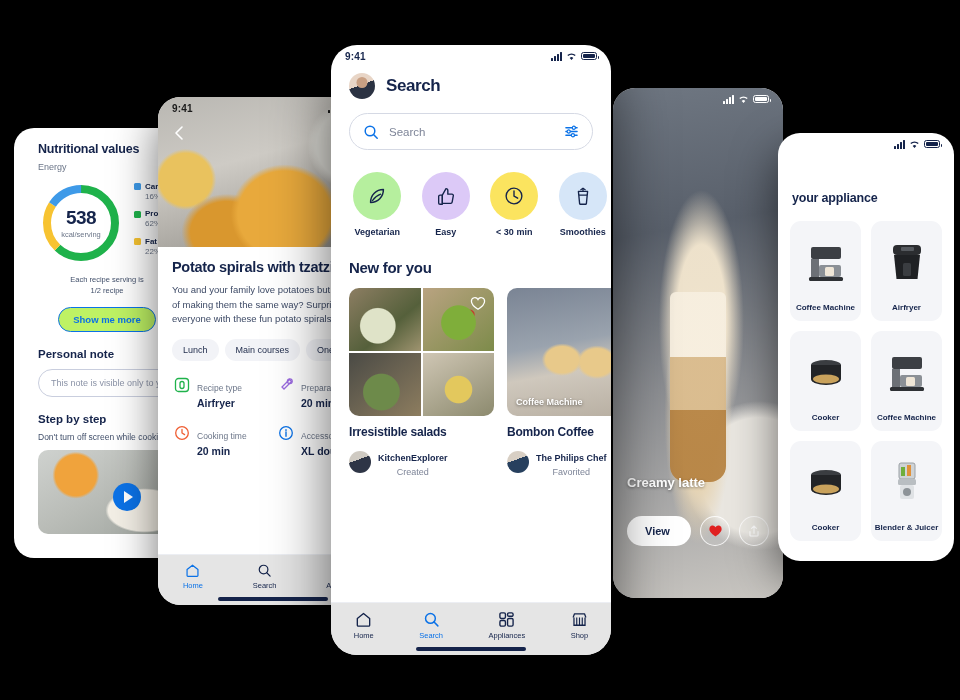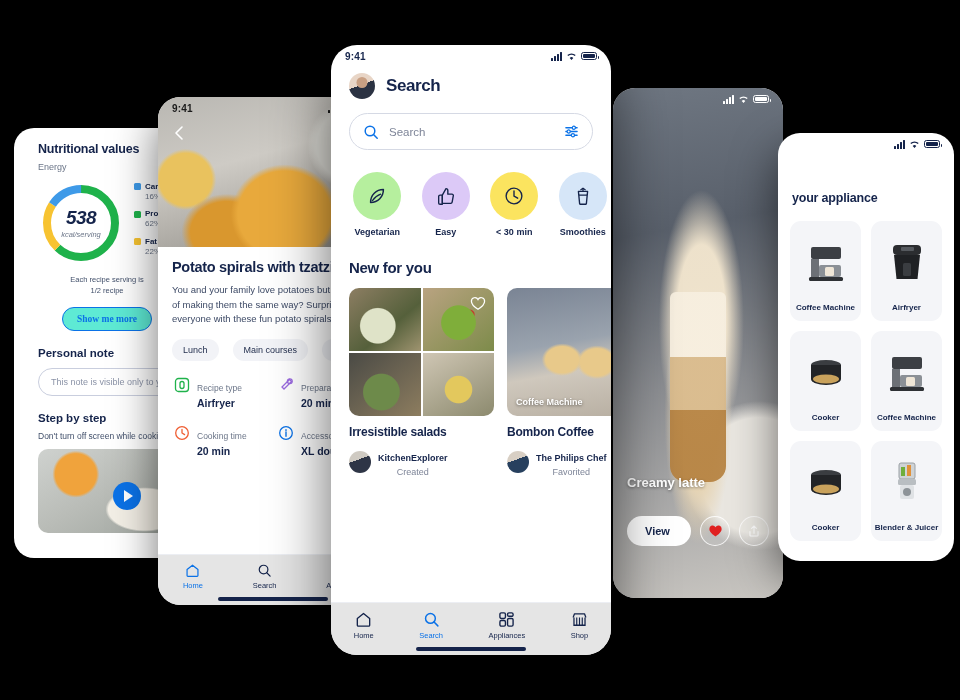--- a/index.html
+++ b/index.html
@@ -41,32 +41,32 @@
 
   
   #p-nutrition { left: 14px; top: 128px; width: 178px; height: 430px; border-radius: 20px; }
   .nut-pad { padding: 14px 16px 0 24px; }
   .nut-title { font-size: 12.5px; font-weight: bold; letter-spacing: -.2px; }
   .nut-sub { font-size: 9px; color: #6b7588; margin-top: 6px; }
   .donut-row { display: flex; align-items: center; gap: 10px; margin-top: 8px; }
   .donut { position: relative; width: 86px; height: 86px; flex: 0 0 86px; }
   .donut svg { transform: rotate(-90deg); display:block; }
   .donut .ctr { position: absolute; inset: 0; display:flex; flex-direction: column;
-    align-items:center; justify-content:center;font-style:italic; }
+    align-items:center; justify-content:center; }
   .donut .kcal { font-size: 19px; font-weight: bold; letter-spacing: -.5px; }
   .donut .kunit { font-size: 7.5px; color: #6b7588; margin-top: 1px; }
   .legend { font-size: 8px; }
   .lg-item { display: flex; gap: 4px; margin-bottom: 7px; }
   .swatch { width: 7px; height: 7px; border-radius: 1.5px; margin-top: 1.5px; flex: 0 0 7px; }
   .lg-name { font-weight: bold; font-size: 8px; line-height: 1.25; }
   .lg-val { color: #6b7588; font-size: 8px; line-height: 1.3; text-align: right; }
   .nut-foot { text-align: center; font-size: 7.5px; color: #42506b; line-height: 1.5; margin-top: 8px; }
   .btn-outline { display: block; margin: 10px auto 9px auto; border: 1.4px solid #0b72e7;
     color: #0b72e7; font-size: 9.5px; font-weight: bold; border-radius: 16px;
-    padding: 6px 14px; background: #5eead4; width: max-content; font-family: Liberation Serif, serif; }
+    padding: 6px 14px; background: #bef264; width: max-content; }
   .sec-title { font-size: 11.5px; font-weight: bold; margin-top: 16px; }
   .note-input { margin-top: 9px; border: 1px solid #c9cede; border-radius: 16px;
     height: 28px; display: flex; align-items: center; padding: 0 12px;
     font-size: 9px; color: #8b93a7; width: 185px; }
   .step-hint { font-size: 8.5px; color: #42506b; margin-top: 7px; }
   .video { margin-top: 8px; height: 84px; border-radius: 10px; position: relative;
     overflow: hidden; width: 172px;
     background:
       radial-gradient(ellipse at 62% 72%, #f3efe6 0 24%, transparent 26%),
       radial-gradient(ellipse at 88% 80%, #3d6a2c 0 18%, transparent 20%),
@@ -89,21 +89,21 @@
       radial-gradient(circle at 84% 32%, #dddcd6 0 16%, transparent 20%),
       linear-gradient(165deg, #b9b7b2 0%, #cecbc5 40%, #8d8a84 100%);
   }
   .hero .statusbar { color: #1b1b1b; }
   .hero-btns { position: absolute; top: 28px; left: 0; right: 0;
     display: flex; justify-content: space-between; padding: 0 14px; }
   .hero-ic { color: #ffffff; }
   .r-body { padding: 12px 14px 0 14px; background: #fff; }
   .r-title { font-size: 14.5px; font-weight: bold; letter-spacing: -.3px; }
   .r-desc { font-size: 9.5px; color: #3d4a66; line-height: 1.55; margin-top: 8px; }
-  .chips { display: flex; gap: 14px; margin-top: 12px; }
+  .chips { display: flex; gap: 6px; margin-top: 12px; }
   .chip { background: #f2f3f7; border-radius: 13px; font-size: 9px; font-weight: 500;
     padding: 6px 11px; white-space: nowrap; color: #24304f; }
   .meta-grid { display: grid; grid-template-columns: 1fr 1fr; gap: 16px 10px;
     margin-top: 16px; padding: 0 2px; }
   .meta { display: flex; gap: 7px; align-items: flex-start; }
   .meta .lbl { font-size: 8.5px; color: #6b7588; }
   .meta .val { font-size: 10.5px; font-weight: bold; margin-top: 2px; }
 
   
   .tabbar { position: absolute; bottom: 0; left: 0; right: 0; background: #e5e5e5;

